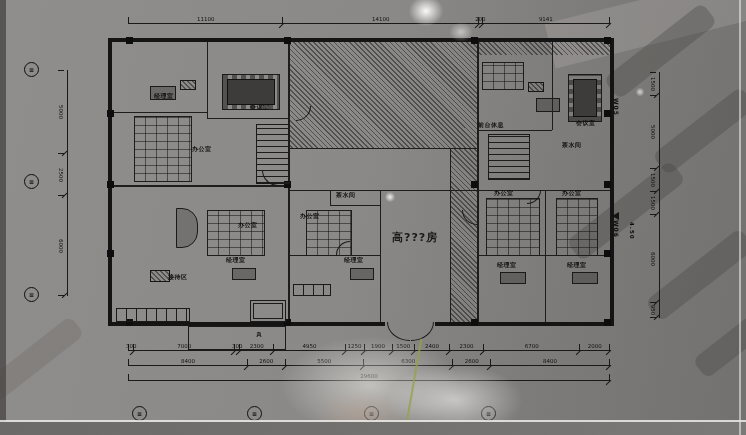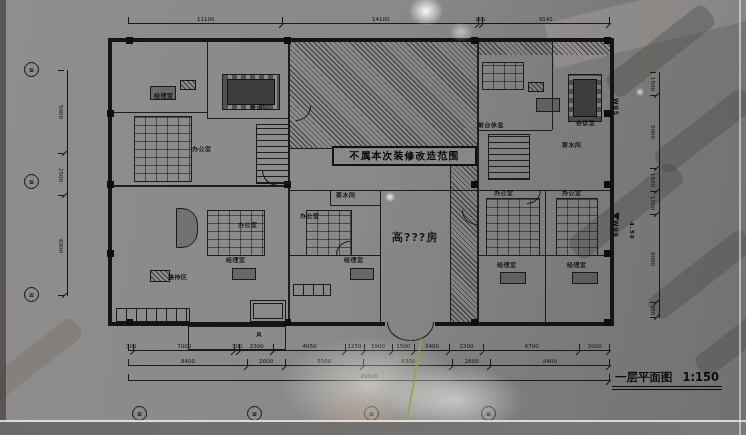--- a/index.html
+++ b/index.html
@@ -159,21 +159,20 @@
   <div class="arc" style="left:462px;top:210px;width:14px;height:14px;"></div>
   <div class="arc up" style="left:336px;top:241px;width:13px;height:13px;"></div>
   <div class="arc" style="left:387px;top:322px;width:22px;height:18px;"></div>
   <div class="arc flip" style="left:411px;top:322px;width:22px;height:18px;"></div>
   <div class="arc flip" style="left:527px;top:190px;width:13px;height:13px;"></div>
 
   <div class="porch" style="left:188px;top:326px;width:96px;height:22px;"></div>
   <div class="vest" style="left:250px;top:300px;width:34px;height:20px;"></div>
   <span class="v-label" style="left:256px;top:327px;font-size:5px;">入口</span>
 
-  <div class="banner" style="left:332px;top:146px;width:141px;height:16px;line-height:16px;">不属本次装修改造范围</div>
 
   <span class="room-label" style="left:154px;top:92px;">经理室</span>
   <span class="room-label" style="left:192px;top:145px;">办公室</span>
   <span class="room-label" style="left:250px;top:103px;">会议室</span>
   <span class="room-label" style="left:238px;top:221px;">办公室</span>
   <span class="room-label" style="left:300px;top:212px;">办公室</span>
   <span class="room-label" style="left:226px;top:256px;">经理室</span>
   <span class="room-label" style="left:168px;top:273px;">接待区</span>
   <span class="room-label" style="left:336px;top:191px;">茶水间</span>
   <span class="room-label" style="left:344px;top:256px;">经理室</span>
@@ -302,23 +301,20 @@
     </div>
 
   <div class="bubble" style="left:24px;top:62px;">≡</div>
   <div class="bubble" style="left:24px;top:174px;">≡</div>
   <div class="bubble" style="left:24px;top:287px;">≡</div>
   <div class="bubble" style="left:132px;top:406px;">≡</div>
   <div class="bubble" style="left:247px;top:406px;">≡</div>
   <div class="bubble" style="left:364px;top:406px;">≡</div>
   <div class="bubble" style="left:481px;top:406px;">≡</div>
 
-  <div class="titleblock" style="left:612px;top:370px;">
-    <span>一层平面图</span><span class="scale">1:150</span>
-  </div>
 
   <div class="puff" style="left:402px;top:-10px;width:48px;height:42px;background:radial-gradient(closest-side,rgba(255,255,255,.95),rgba(255,255,255,0) 72%);"></div>
   <div class="puff" style="left:444px;top:18px;width:34px;height:28px;background:radial-gradient(closest-side,rgba(255,255,255,.5),rgba(255,255,255,0) 70%);"></div>
   <div class="puff" style="left:383px;top:190px;width:14px;height:14px;background:radial-gradient(closest-side,rgba(255,255,255,.85),rgba(255,255,255,0) 75%);"></div>
   <div class="puff" style="left:634px;top:86px;width:12px;height:12px;background:radial-gradient(closest-side,rgba(255,255,255,.7),rgba(255,255,255,0) 75%);"></div>
   <div class="puff" style="left:250px;top:320px;width:240px;height:130px;background:radial-gradient(closest-side,rgba(250,250,246,.5),rgba(250,250,246,0) 75%);"></div>
   <div class="puff" style="left:360px;top:350px;width:190px;height:100px;background:radial-gradient(closest-side,rgba(255,255,255,.55),rgba(255,255,255,0) 72%);"></div>
   <div class="puff" style="left:300px;top:380px;width:120px;height:70px;background:radial-gradient(closest-side,rgba(190,160,140,.35),rgba(190,160,140,0) 75%);"></div>
   <div class="stem" style="left:412px;top:338px;height:97px;transform:rotate(10deg);"></div>
 

